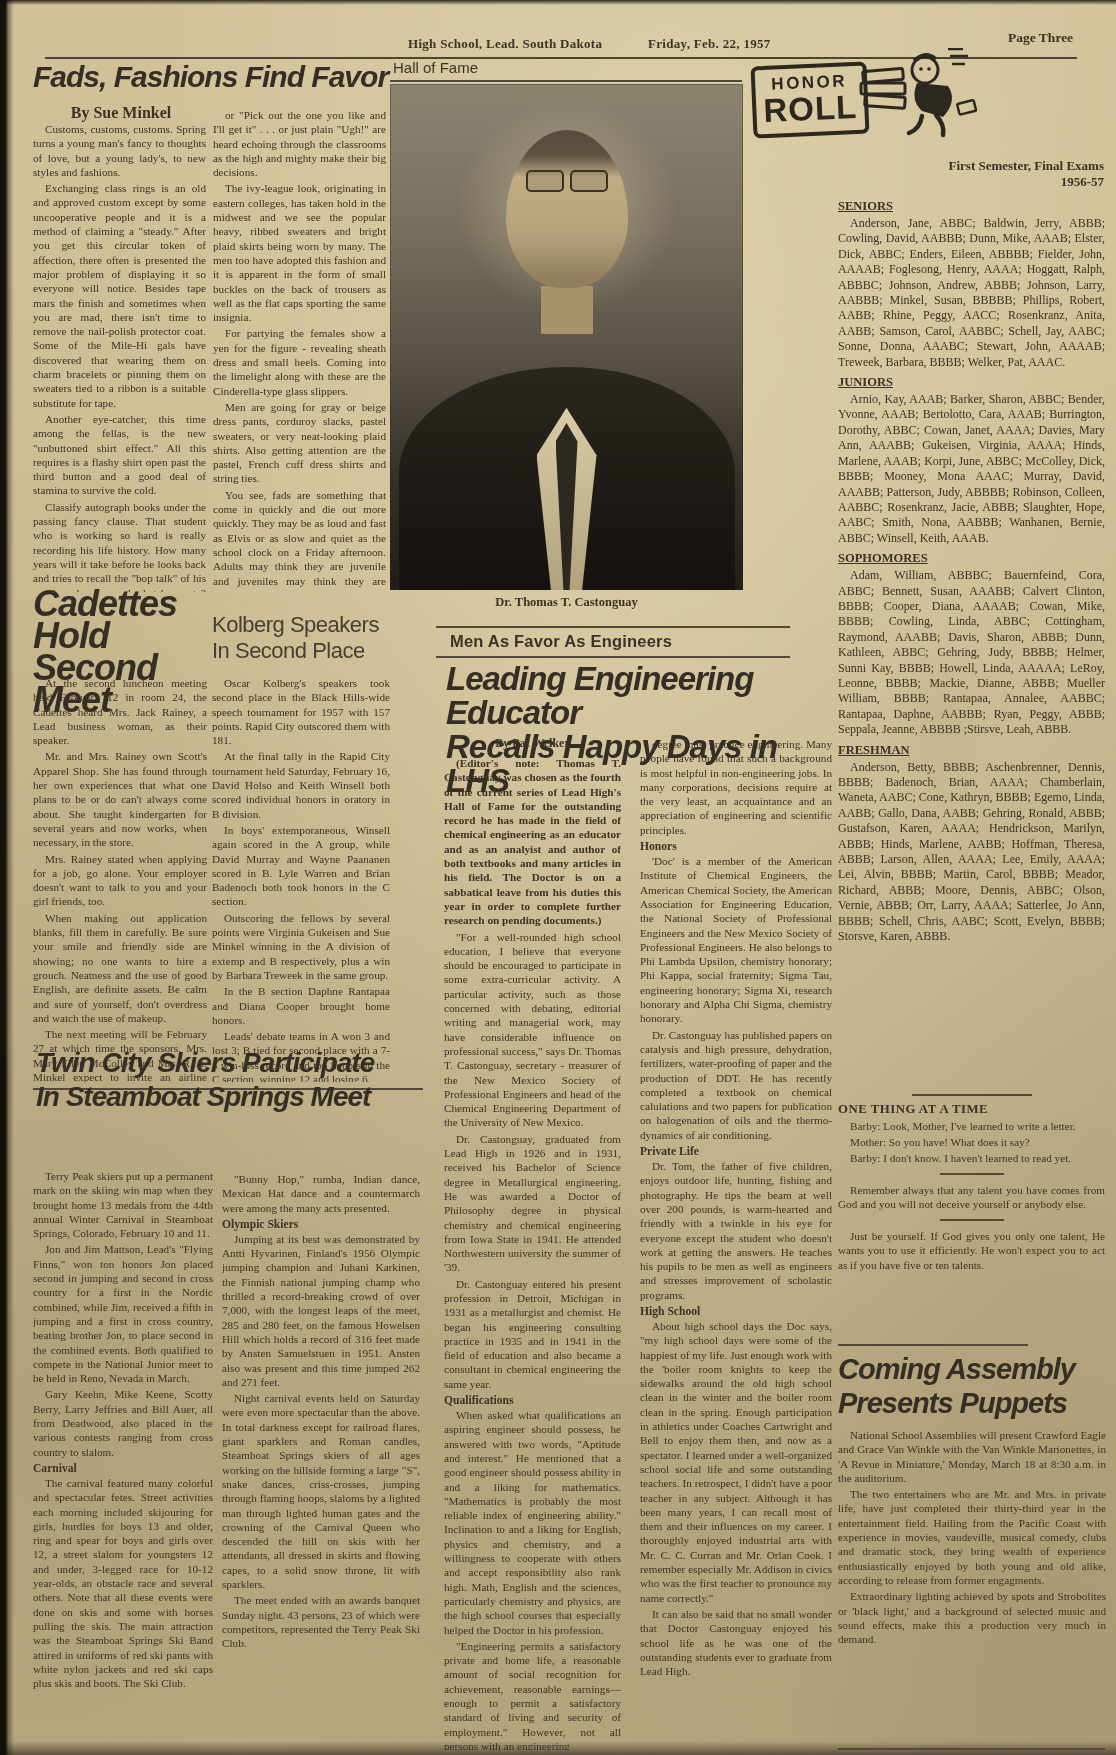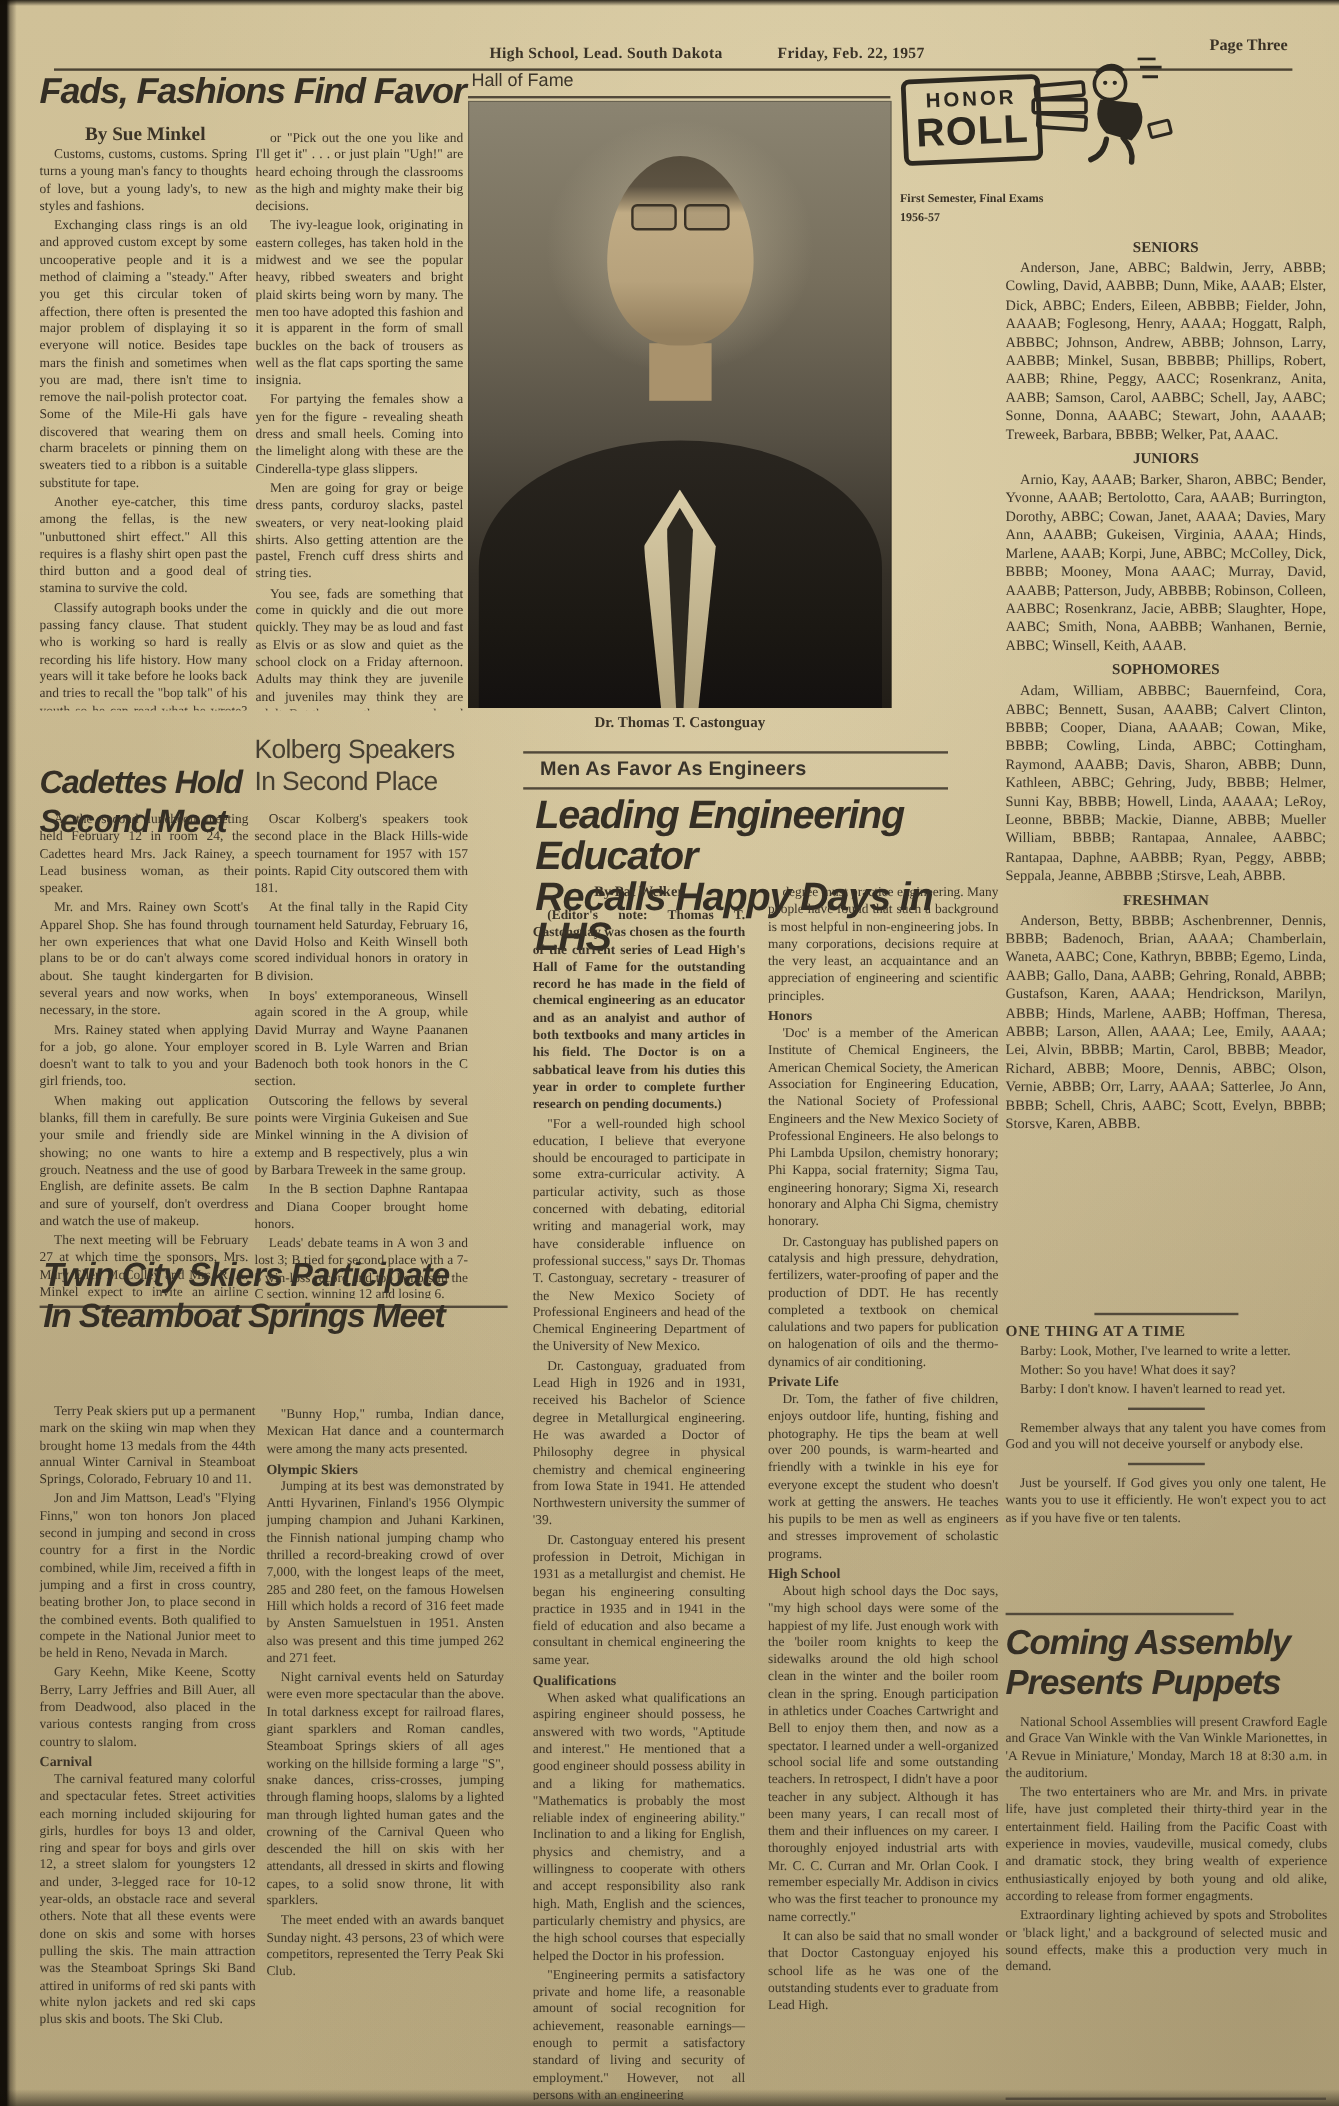--- a/index.html
+++ b/index.html
@@ -59,33 +59,33 @@
     background:#2c2820;clip-path:polygon(50% 0, 100% 11%, 64% 100%, 36% 100%, 0 11%);}
   .photo-caption{position:absolute;left:390px;top:595px;width:353px;text-align:center;
     font-weight:bold;font-size:12.5px;}
 
   .hr-box{position:absolute;left:752px;top:64px;width:96px;padding:5px 6px 7px;border:4px solid #2c2820;
     border-radius:7px;transform:rotate(-2.5deg);text-align:center;
     font-family:"Liberation Sans", sans-serif;font-weight:bold;color:#2c2820;}
   .hr-box .t1{display:block;font-size:17px;letter-spacing:2.5px;}
   .hr-box .t2{display:block;font-size:33px;letter-spacing:1px;line-height:32px;}
   .hr-cartoon{position:absolute;left:858px;top:48px;width:120px;height:100px;}
-  .hr-sub{position:absolute;left:750px;top:158px;width:354px;text-align:left;font-weight:bold;font-size:10px;line-height:16px;}
+  .hr-sub{position:absolute;left:750px;top:158px;width:354px;text-align:right;font-weight:bold;font-size:13px;line-height:16px;}
   .hr-col{position:absolute;left:838px;top:194px;width:267px;height:900px;overflow:hidden;}
-  .hr-heading{text-align:center;font-weight:bold;font-size:12.5px;margin:5px 0 2px;}
+  .hr-heading{text-align:left;font-weight:bold;font-size:12.5px;margin:5px 0 2px;text-decoration:underline;}
   .hr-body{font-size:12px;line-height:15.4px;text-align:justify;text-indent:12px;margin:0;}
 
   .one-thing{position:absolute;left:838px;top:1094px;width:267px;}
   .ot-rule{width:120px;height:1.5px;background:#52493a;margin:0 auto 6px;}
   .ot-title{font-weight:bold;font-size:12.8px;letter-spacing:0.5px;margin:0 0 2px 0;}
 
   .assembly{position:absolute;left:838px;top:1352px;width:268px;}
   .assembly-title{font-size:29px;line-height:34px;margin-bottom:8px;}
 
-  .cadettes-title{position:absolute;left:33px;top:636px;width:190px;font-size:27px;line-height:32px;}
+  .cadettes-title{position:absolute;left:33px;top:588px;width:190px;font-size:36px;line-height:32px;}
   .kolberg-title{position:absolute;left:212px;top:612px;width:190px;font-family:"Liberation Sans", sans-serif;
     font-weight:normal;font-size:22px;line-height:26px;color:#463f32;letter-spacing:-0.5px;}
 
   .eng-kicker{position:absolute;left:450px;top:632px;font-family:"Liberation Sans", sans-serif;
     font-weight:bold;font-size:16.5px;color:#39332a;letter-spacing:0.2px;}
   .eng-title{position:absolute;left:430px;top:662px;width:400px;font-size:33px;line-height:34px;margin-left:16px;}
   .eng-byline{position:absolute;left:444px;top:736px;width:177px;text-align:center;font-weight:bold;font-size:12px;}
 
   .skiers-title{position:absolute;left:36px;top:1046px;width:400px;font-size:28px;line-height:34px;}
 

